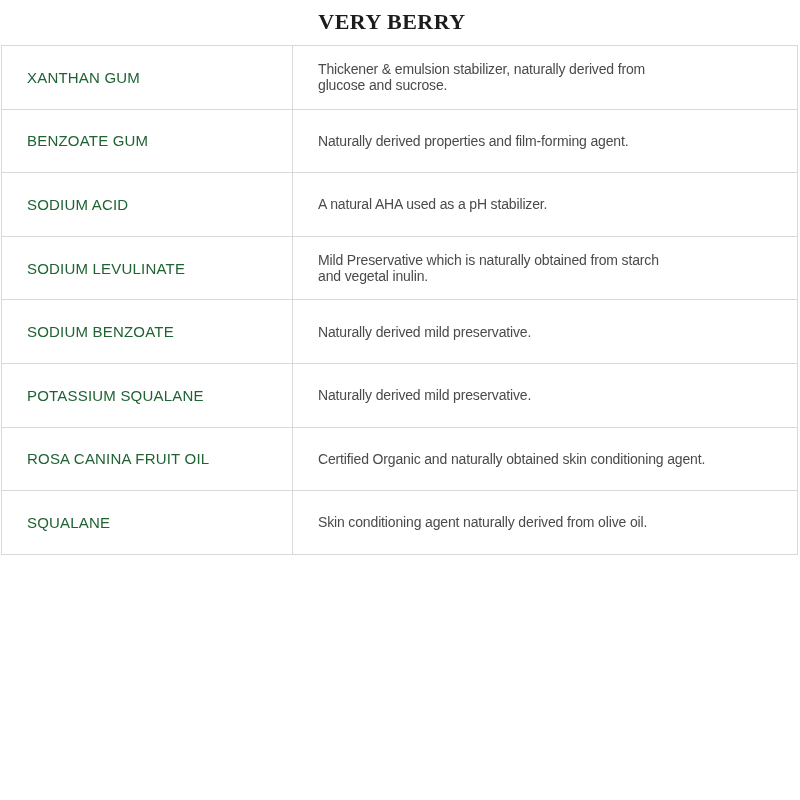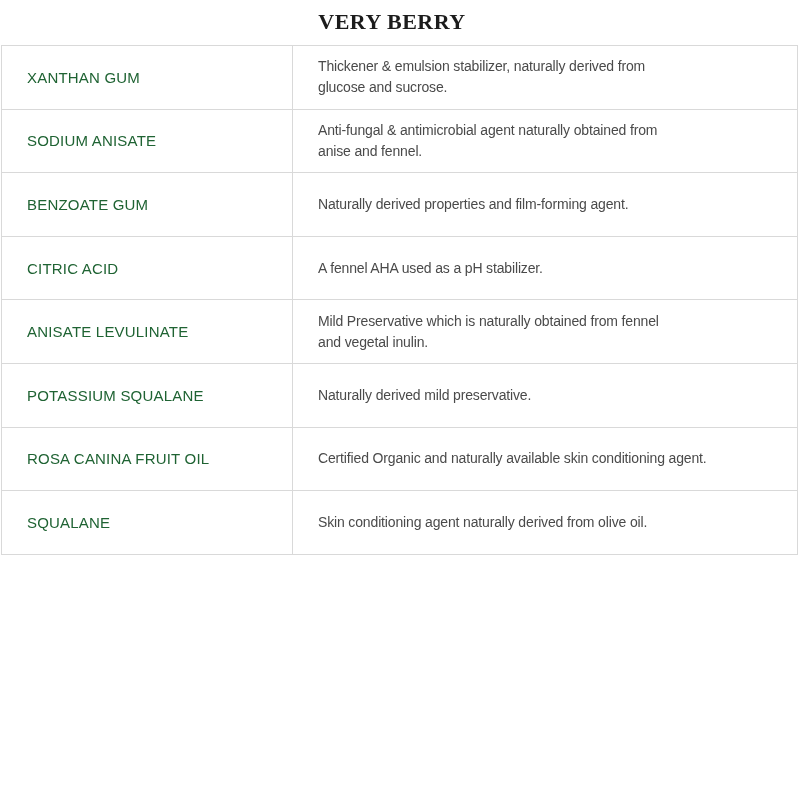--- a/index.html
+++ b/index.html
@@ -44,63 +44,62 @@
     color:var(--accent);
     font-weight:400;
     font-size:15px;
     letter-spacing:0.2px;
   }
   td.desc-cell{
     padding-left:25px;
     padding-right:6px;
     color:var(--desc);
     font-size:14px;
-    line-height:21px;
+    line-height:16px;
     letter-spacing:-0.15px;
     white-space:pre-line;
   }
 </style>
 </head>
 <body>
 
 <div class="page">
   <h1 class="page-title">VERY BERRY</h1>
 
   <table class="ingredients">
     <tbody>
         <tr>
           <td class="name-cell">XANTHAN GUM</td>
           <td class="desc-cell">Thickener &amp; emulsion stabilizer, naturally derived from
 glucose and sucrose.</td>
         </tr>
         <tr>
-          <td class="name-cell">SODIUM ANISATE</td>
-          <td class="desc-cell">Anti-fungal &amp; antimicrobial agent naturally obtained from
-anise and fennel.</td>
-        </tr>
-        <tr>
           <td class="name-cell">BENZOATE GUM</td>
           <td class="desc-cell">Naturally derived properties and film-forming agent.</td>
         </tr>
         <tr>
-          <td class="name-cell">CITRIC ACID</td>
-          <td class="desc-cell">A fennel AHA used as a pH stabilizer.</td>
+          <td class="name-cell">SODIUM ACID</td>
+          <td class="desc-cell">A natural AHA used as a pH stabilizer.</td>
         </tr>
         <tr>
-          <td class="name-cell">ANISATE LEVULINATE</td>
-          <td class="desc-cell">Mild Preservative which is naturally obtained from fennel
+          <td class="name-cell">SODIUM LEVULINATE</td>
+          <td class="desc-cell">Mild Preservative which is naturally obtained from starch
 and vegetal inulin.</td>
+        </tr>
+        <tr>
+          <td class="name-cell">SODIUM BENZOATE</td>
+          <td class="desc-cell">Naturally derived mild preservative.</td>
         </tr>
         <tr>
           <td class="name-cell">POTASSIUM SQUALANE</td>
           <td class="desc-cell">Naturally derived mild preservative.</td>
         </tr>
         <tr>
           <td class="name-cell">ROSA CANINA FRUIT OIL</td>
-          <td class="desc-cell">Certified Organic and naturally available skin conditioning agent.</td>
+          <td class="desc-cell">Certified Organic and naturally obtained skin conditioning agent.</td>
         </tr>
         <tr>
           <td class="name-cell">SQUALANE</td>
           <td class="desc-cell">Skin conditioning agent naturally derived from olive oil.</td>
         </tr>
       </tbody>
   </table>
 </div>
 
 </body></html>

